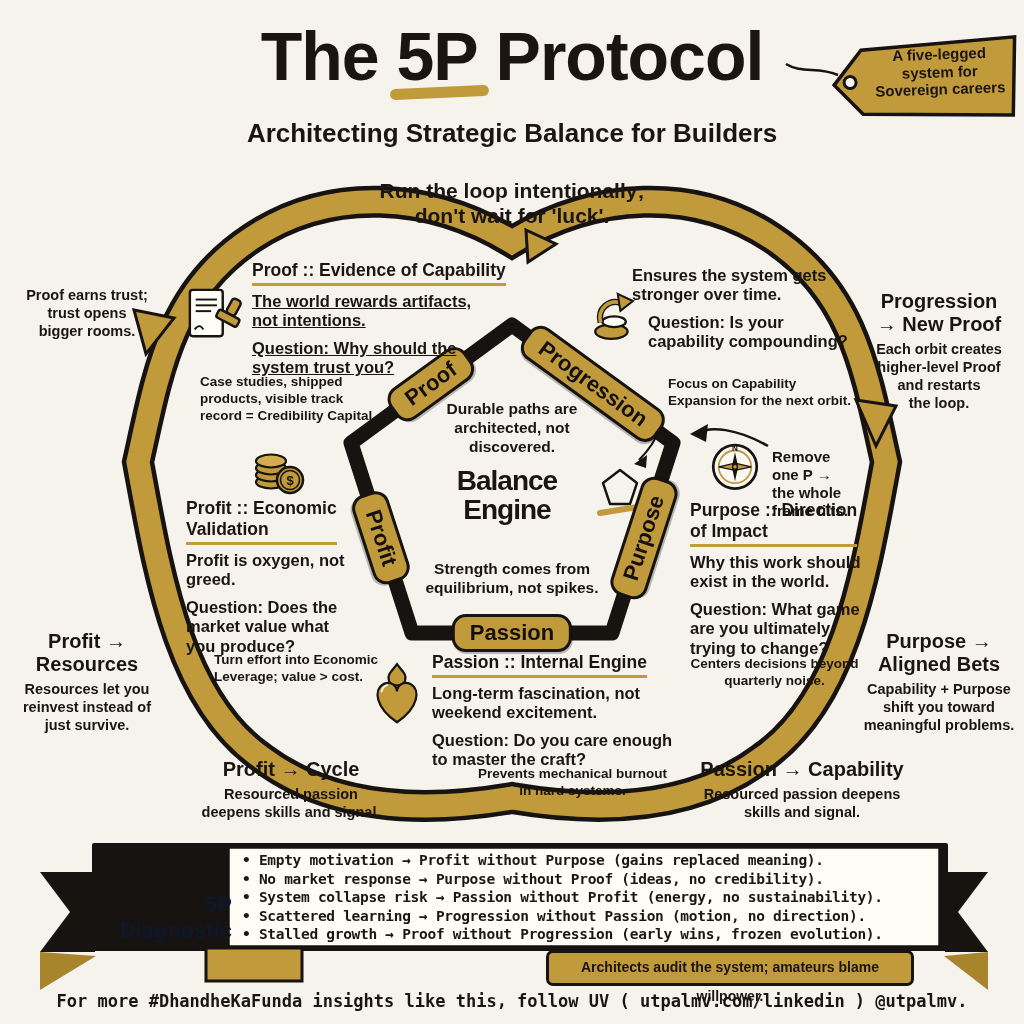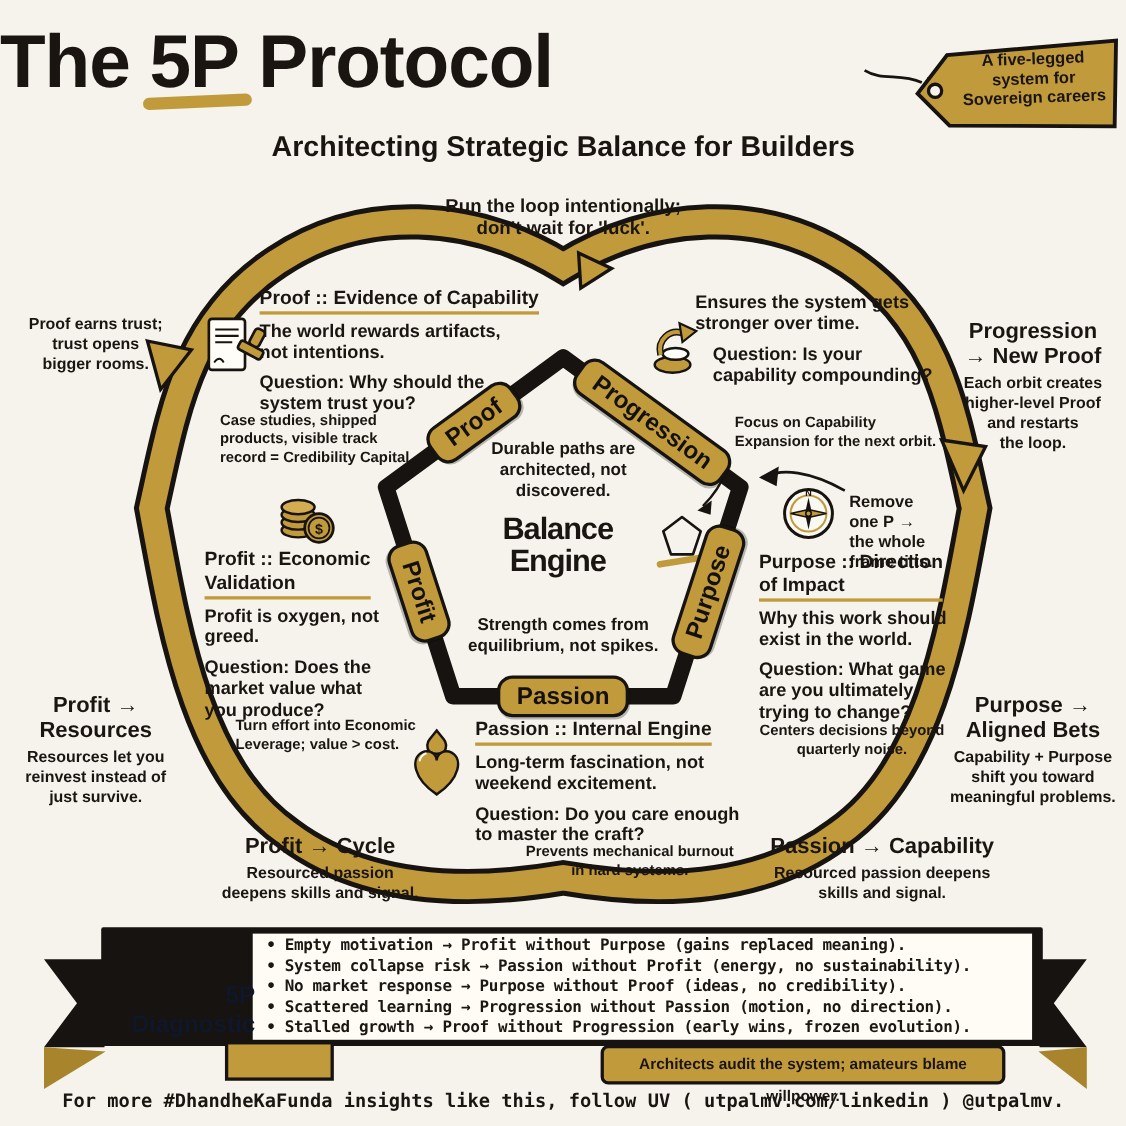--- a/index.html
+++ b/index.html
@@ -5,33 +5,33 @@
   html,body{margin:0;padding:0;background:#e8e6e0;}
   .stage{position:relative;width:1024px;height:1024px;margin:0 auto;background:#f5f3ec;
          overflow:hidden;font-family:"Liberation Sans",sans-serif;color:#1a1511;}
   .abs{position:absolute;}
   .ml{white-space:pre-line;}
   .c{text-align:center;}
   .z2{z-index:2;}
   svg{display:block;}
 
   
-  .title{left:0;right:0;top:22px;text-align:left;font-size:68px;font-weight:800;
+  .title{left:0;right:0;top:22px;text-align:center;font-size:68px;font-weight:800;
          letter-spacing:-1px;line-height:1;}
   .t5p{position:relative;display:inline-block;}
   .t5p::after{content:"";position:absolute;left:-6px;right:-12px;bottom:-8px;height:11px;
               background:#c19a3c;border-radius:8px;transform:rotate(-2.5deg);}
   .subtitle{left:0;right:0;top:118px;text-align:center;font-size:26px;font-weight:800;}
 
   
   .tag{left:826px;top:34px;width:196px;height:90px;transform:rotate(-2deg);z-index:2;}
   .tag-text{position:absolute;left:40px;top:12px;width:148px;text-align:center;
             font-size:15px;font-weight:800;line-height:1.18;}
 
-  .loopnote{left:362px;top:178px;width:300px;text-align:center;font-size:17px;font-weight:800;line-height:1.2;}
+  .loopnote{left:362px;top:178px;width:300px;text-align:center;font-size:21px;font-weight:800;line-height:1.2;}
 
   
   .pnode{position:absolute;transform:translate(-50%,-50%) rotate(var(--r));
          background:#c19a3c;border:3px solid #171310;border-radius:14px;padding:3px 15px;
          font-size:22px;font-weight:800;color:#14100d;z-index:2;box-shadow:1px 2px 0 rgba(0,0,0,.25);}
 
   .center-intro{left:412px;top:400px;width:200px;font-size:15.5px;font-weight:800;line-height:1.22;z-index:2;}
   .engine{left:402px;top:466px;width:210px;font-size:28px;font-weight:800;line-height:1.05;
           letter-spacing:-1px;z-index:2;}
   .center-outro{left:392px;top:560px;width:240px;font-size:15.5px;font-weight:800;line-height:1.22;z-index:2;}
@@ -115,21 +115,21 @@
   <div class="pnode" style="left:381px;top:538px;--r:72deg;">Profit</div>
 
   <div class="abs center-intro ml c">Durable paths are
 architected, not
 discovered.</div>
   <div class="abs engine ml c">Balance
 Engine</div>
   <div class="abs center-outro ml c">Strength comes from
 equilibrium, not spikes.</div>
 
-  <div class="abs z2" style="left:236px;top:260px;width:260px;">
+  <div class="abs z2" style="left:252px;top:260px;width:260px;text-decoration:underline;">
     <span class="sec-h">Proof :: Evidence of Capability</span>
     <div class="sec-b ml">The world rewards artifacts,
 not intentions.</div>
     <div class="sec-q ml">Question: Why should the
 system trust you?</div>
   </div>
   <div class="abs sec-n ml z2" style="left:200px;top:374px;width:205px;">Case studies, shipped
 products, visible track
 record = Credibility Capital.</div>
   <svg class="abs" style="left:186px;top:286px;z-index:3;" width="58" height="58" viewBox="0 0 60 60">
@@ -264,22 +264,22 @@
     <polygon points="40,952 96,956 40,990" fill="#a8842c"></polygon>
     <polygon points="988,952 944,956 988,990" fill="#a8842c"></polygon>
     <rect x="92" y="843" width="856" height="108" rx="2" fill="#171310"></rect>
     <rect x="206" y="948" width="96" height="33" fill="#c19a3c" stroke="#171310" stroke-width="3"></rect>
     <rect x="228" y="847" width="712" height="100" fill="#fffcf5" stroke="#171310" stroke-width="3.5"></rect>
   </svg>
   <div class="abs diag-label">5P Diagnostic</div>
   <div class="abs diag-list">
     <ul>
       <li>Empty motivation → Profit without Purpose (gains replaced meaning).</li>
+      <li>No market response → Purpose without Proof (ideas, no credibility).</li>
       <li>System collapse risk → Passion without Profit (energy, no sustainability).</li>
-      <li>No market response → Purpose without Proof (ideas, no credibility).</li>
       <li>Scattered learning → Progression without Passion (motion, no direction).</li>
       <li>Stalled growth → Proof without Progression (early wins, frozen evolution).</li>
     </ul>
   </div>
   <div class="abs quote">Architects audit the system; amateurs blame willpower.</div>
 
   <div class="abs footer">For more #DhandheKaFunda insights like this, follow UV ( utpalmv.com/linkedin ) @utpalmv.</div>
 
 </div>
 

